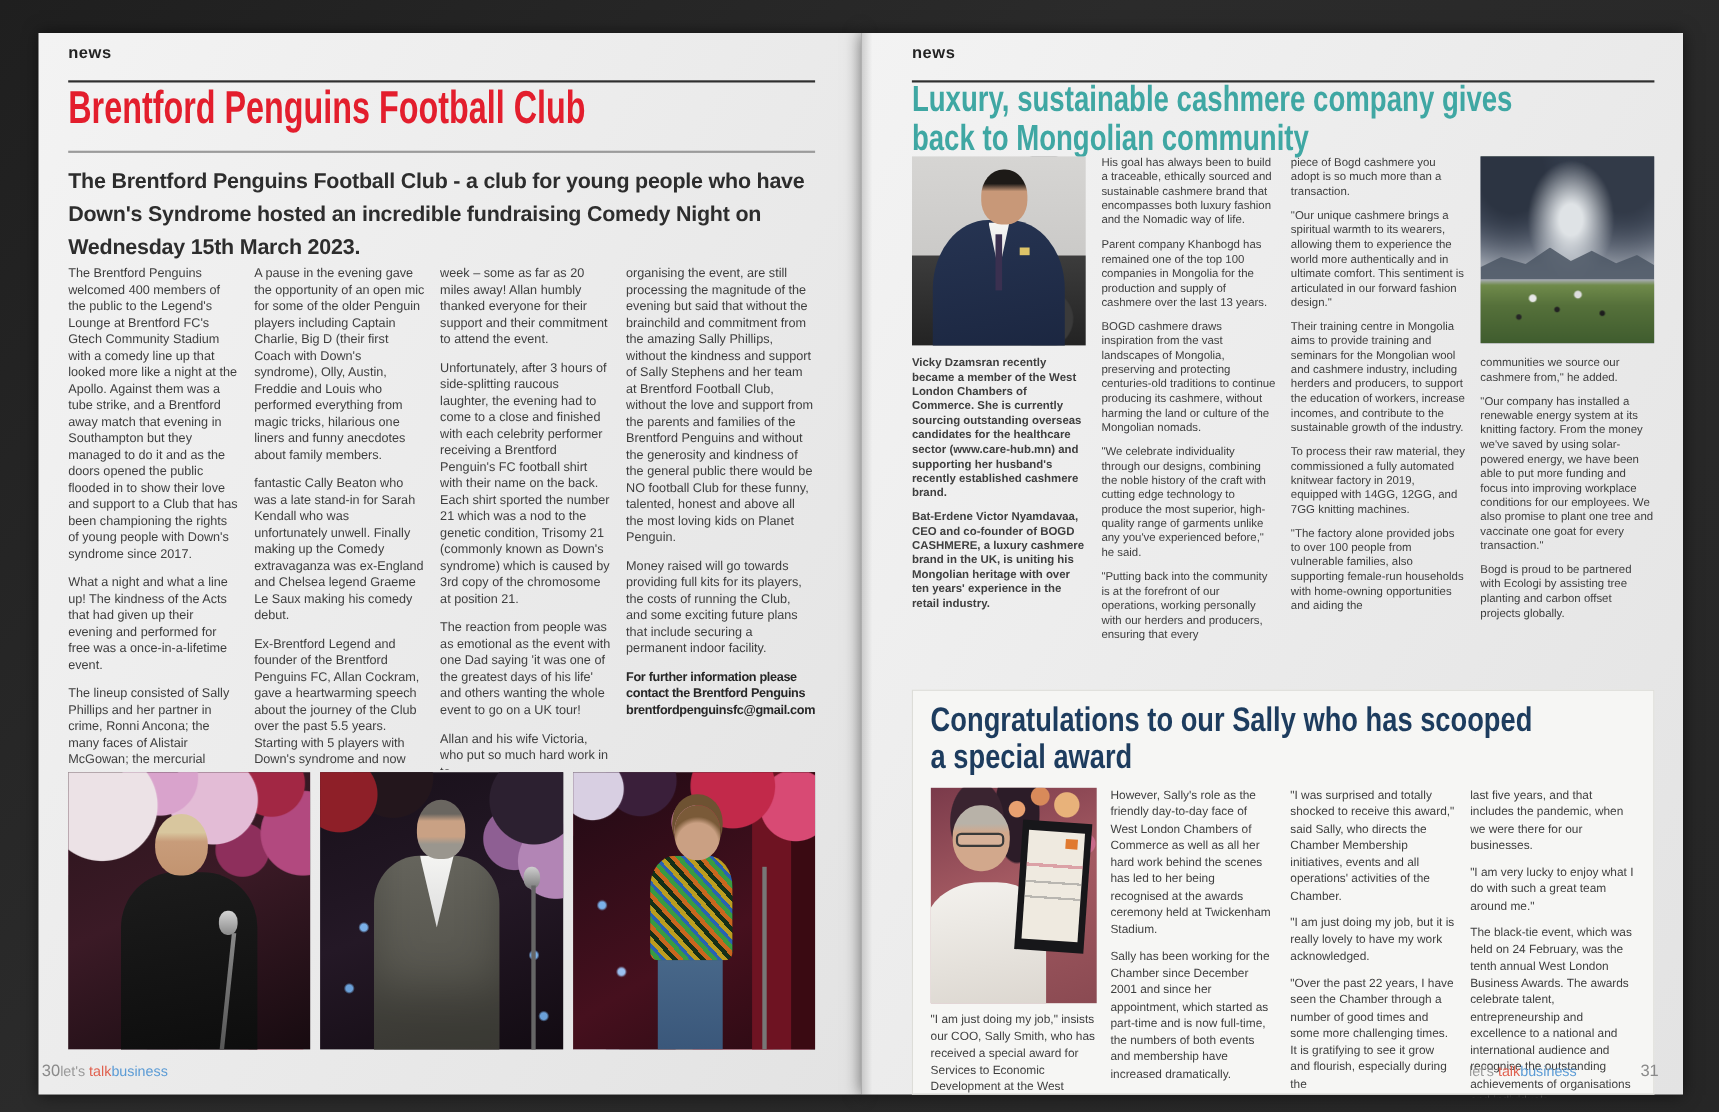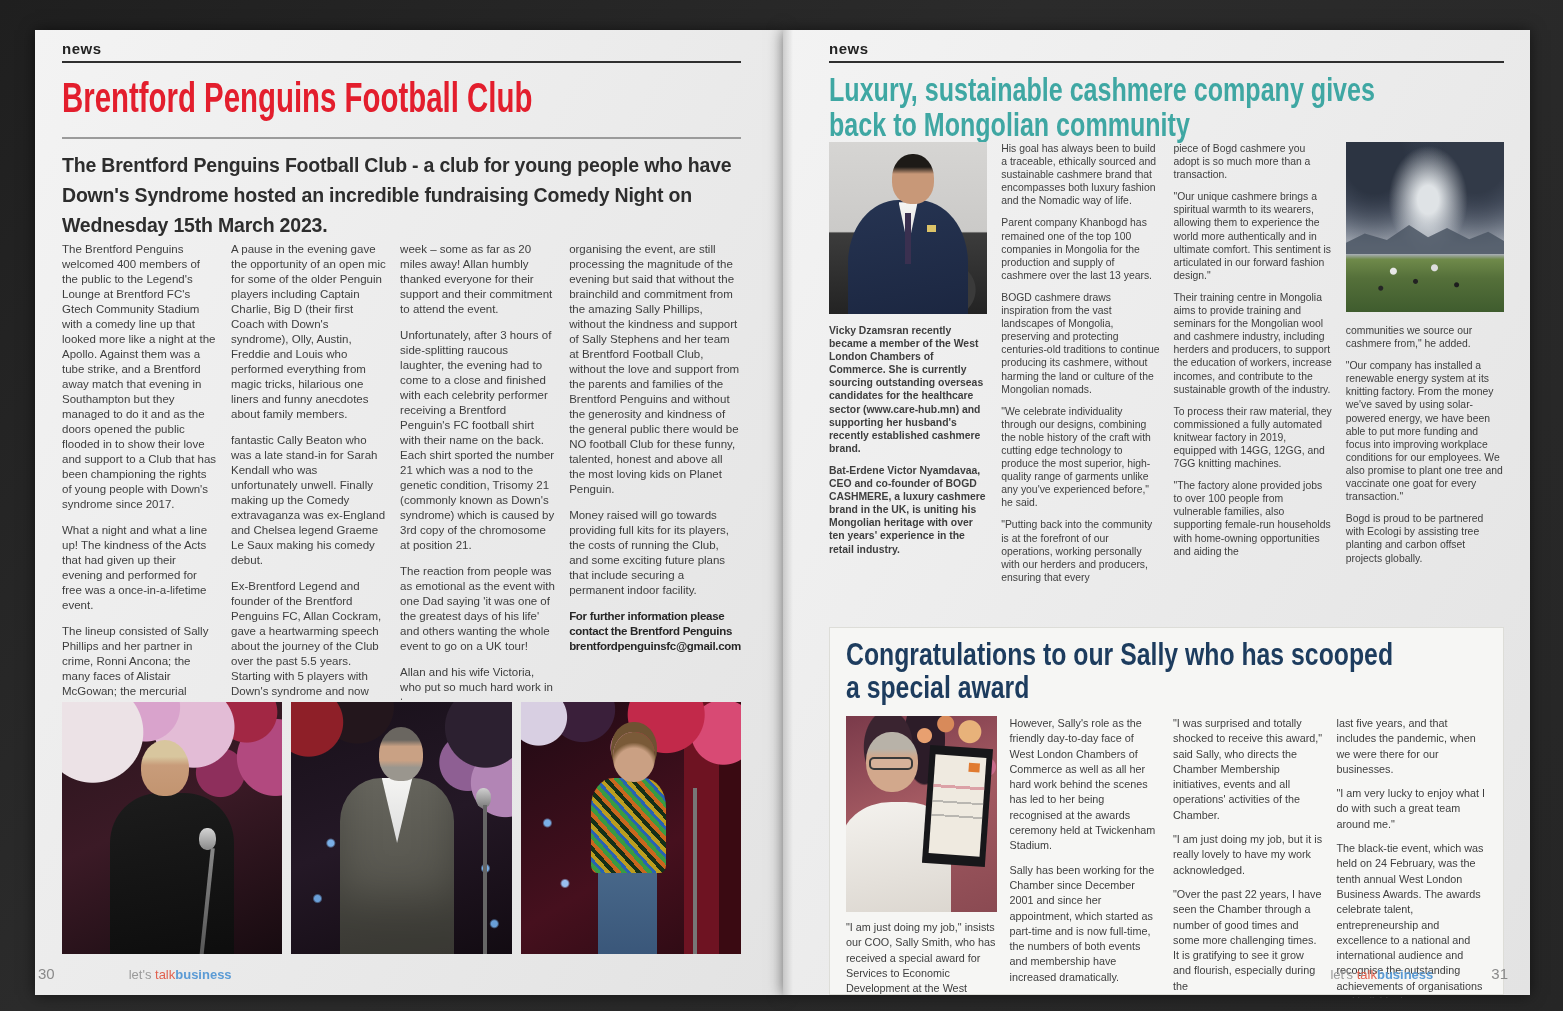--- a/index.html
+++ b/index.html
@@ -9,21 +9,21 @@
             background:linear-gradient(135deg,#1f1f1f 0%,#2b2b2b 40%,#262626 100%); }
   .page { position:absolute; top:30px; height:965px;
           background:linear-gradient(120deg,#f3f3f3 0%,#eaeaea 55%,#e3e3e3 100%);
           box-shadow:0 0 14px rgba(0,0,0,.55); }
   .page-left  { left:35px;  width:748px; }
   .page-right { left:783px; width:747px; }
   .gutter { position:absolute; left:783px; top:30px; width:10px; height:965px;
             background:linear-gradient(90deg, rgba(0,0,0,.16), rgba(0,0,0,0)); z-index:4; }
 
   .kicker { position:absolute; font-size:15px; font-weight:bold; color:#232323;
-            letter-spacing:.5px; padding-bottom:4px; border-bottom:2px solid #2f2f2f; }
+            letter-spacing:.5px; padding-bottom:16px; border-bottom:2px solid #2f2f2f; }
   .page-left  .kicker { left:27px; top:10px; width:679px; }
   .page-right .kicker { left:46px; top:10px; width:675px; }
 
   .headline { font-weight:bold; white-space:nowrap; transform-origin:0 0; }
   .headline-red  { position:absolute; left:27px; top:46px; font-size:42px; line-height:44px;
                    color:#e31e2d; transform:scaleX(.70); }
   .headline-teal { position:absolute; left:46px; top:42px; font-size:33px; line-height:35px;
                    color:#3fa7a3; transform:scaleX(.76); }
   .rule-gray { position:absolute; left:27px; top:107px; width:679px; height:2px; background:#9b9b9b; }
   .standfirst { position:absolute; left:27px; top:120px; width:690px;
@@ -45,25 +45,25 @@
 
   .sally-panel { position:absolute; left:46px; top:597px; width:675px; height:368px;
                  background:#f6f6f4; border:1px solid #ddddd8; padding:10px 16px 12px; }
   .headline-navy { font-size:31px; line-height:33px; font-weight:bold; color:#1d3c5e;
                    white-space:nowrap; transform:scaleX(.80); transform-origin:0 0; }
   .sally-cols { display:flex; gap:13px; margin-top:12px; height:282px; overflow:hidden; }
   .sally-caption { font-size:10.8px; line-height:16px; color:#3a3a3a; margin-top:8px; }
 
   .footer { position:absolute; bottom:13px; font-size:13px; color:#9a9a9a;
             display:flex; align-items:baseline; }
-  .page-left  .footer { left:3px;  gap:74px; }
+  .page-left  .footer { left:3px;  }
   .page-right .footer { right:22px; gap:58px; }
   .folio { font-size:15px; color:#8a8a8a; }
   .brand .talk { color:#e0614f; }
-  .brand .biz  { color:#5b9bd5; font-weight:bold; }
+  .brand .biz  { color:#5b9bd5; font-weight:normal; }
 
   
   .photo { position:relative; overflow:hidden; }
   .stage-photos { position:absolute; left:27px; top:672px; width:679px; height:252px;
                   display:flex; gap:9px; }
   .stage-photos .photo { flex:1; }
 
   .ph-stage1 { background:
     radial-gradient(circle at 14% 12%, #ece2e6 0 50px, rgba(0,0,0,0) 51px),
     radial-gradient(circle at 38% 2%, #d9a3cc 0 34px, rgba(0,0,0,0) 35px),

